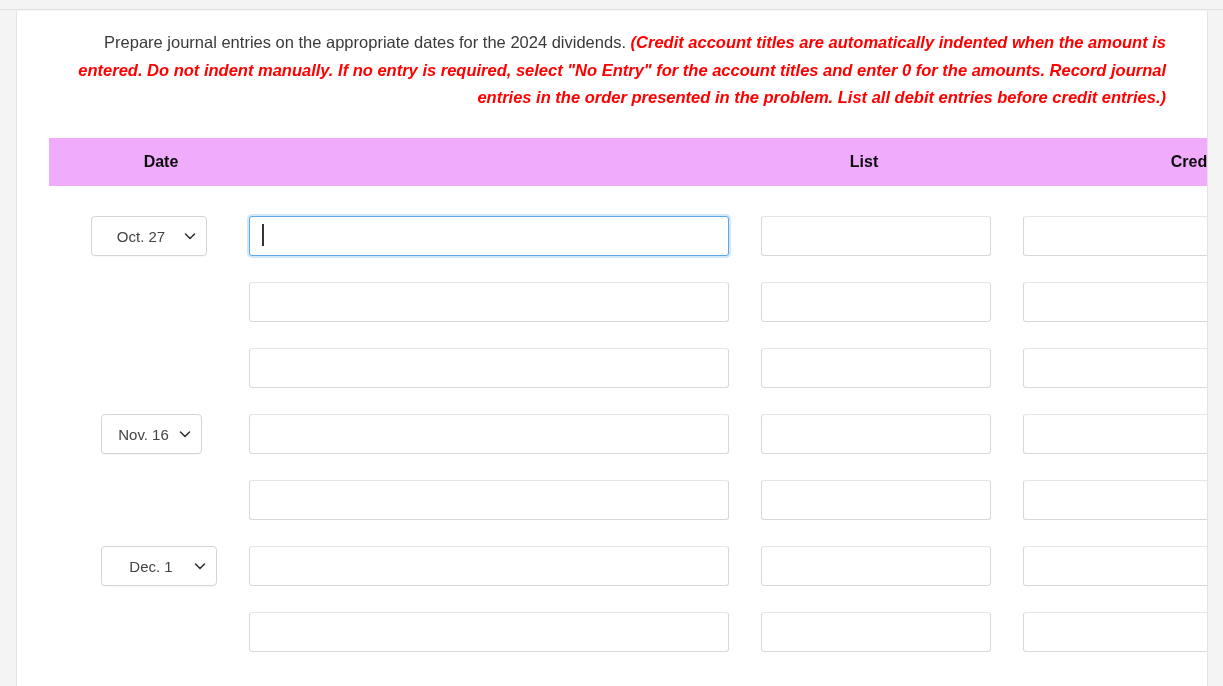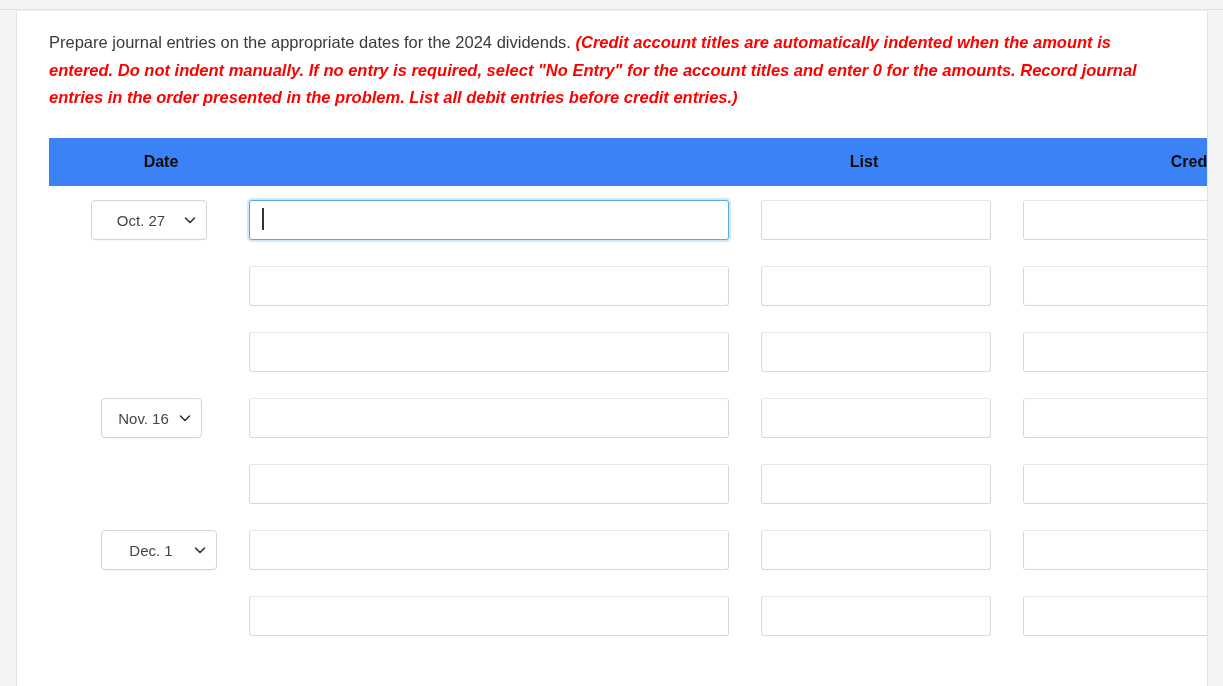--- a/index.html
+++ b/index.html
@@ -45,20 +45,21 @@
 
   
   .instructions {
     position: absolute;
     left: 32px;
     top: 18px;
     width: 1117px;
     font-size: 16.5px;
     line-height: 27.5px;
     color: #2e3a45;
+    text-align: right;
   }
   .instructions .plain {
     color: #3a3a3a;
     font-weight: 400;
   }
   .instructions .emph {
     color: #ff0000;
     font-weight: bold;
     font-style: italic;
   }
@@ -67,42 +68,42 @@
   .journal-table {
     position: absolute;
     left: 32px;
     top: 127px;
     width: 1160px;
   }
 
   .thead {
     position: relative;
     height: 48px;
-    background: #3b82f6;
+    background: #f0abfc;
     width: 1160px;
   }
   .th {
     position: absolute;
     top: 0;
     height: 48px;
     line-height: 48px;
     font-size: 16px;
     font-weight: bold;
     color: #0b0b0b;
   }
   .th-date     { left: 52px;  width: 120px; text-align: center; }
   .th-account  { left: 177px; width: 240px; text-align: left; }
   .th-debit    { left: 700px; width: 230px; text-align: center; }
   .th-credit   { left: 950px; width: 240px; text-align: right; padding-right: 22px; }
 
   .tbody {
     position: relative;
     width: 1160px;
     height: 500px;
-    padding-top: 0;
+    padding-top: 16px;
   }
 
   .trow {
     position: relative;
     height: 66px;
     width: 1160px;
   }
 
   
   .cell-date {

